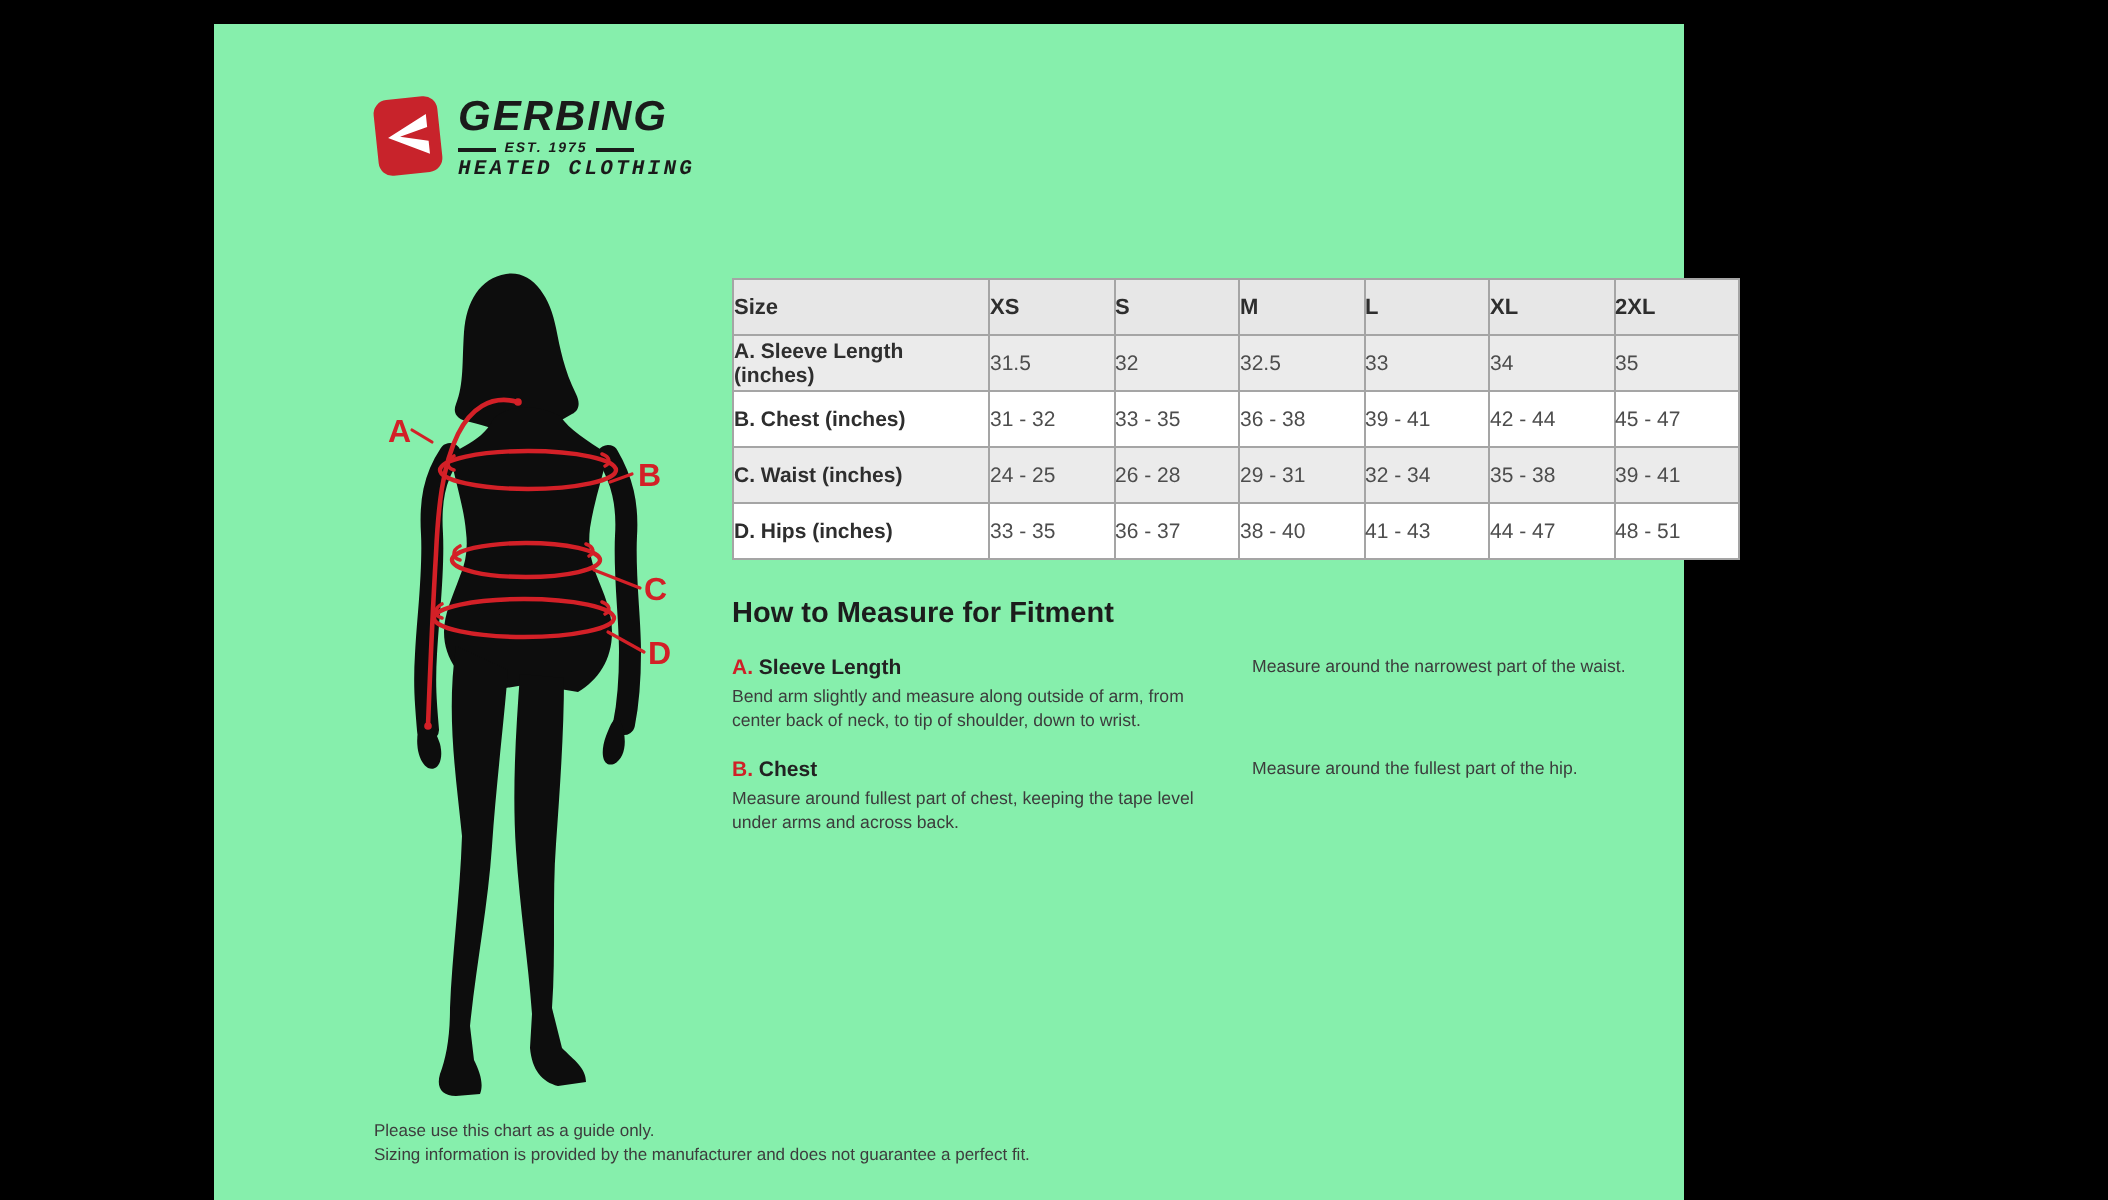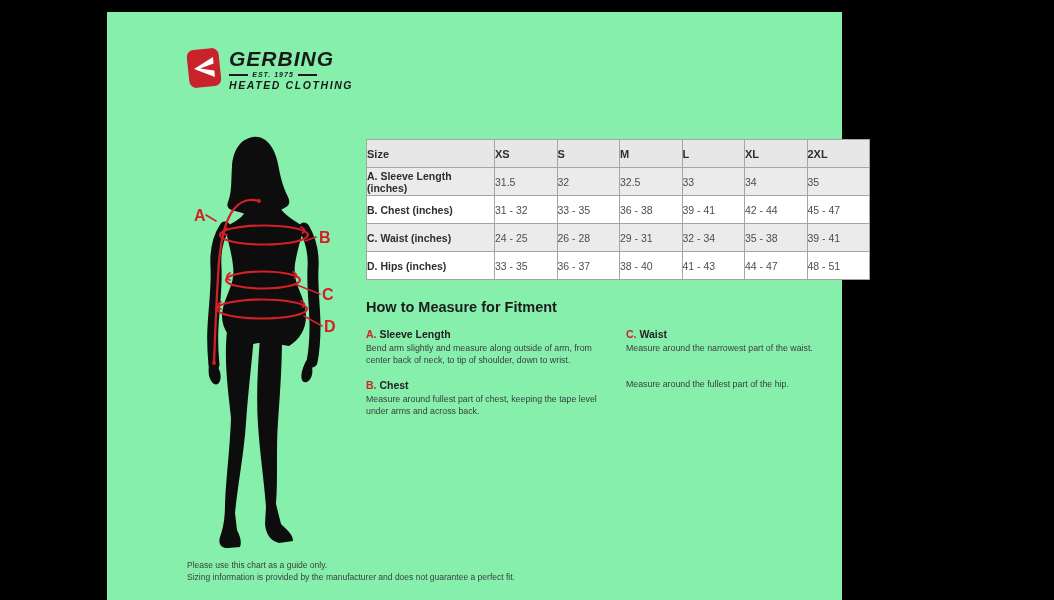--- a/index.html
+++ b/index.html
@@ -9,21 +9,21 @@
   #content { position:absolute; left:107px; top:0; width:735px; height:600px; background:#86efac;margin-top:12px; }
 
   
   .logo { position:absolute; left:80px; top:36px; display:flex; align-items:flex-start; }
   .logo-icon { width:34px; height:40px; margin-right:8px; transform:rotate(-6deg); }
   .logo-text { display:flex; flex-direction:column; }
   .brand { font-size:21px; font-weight:bold; font-style:italic; letter-spacing:1px; color:#1a1a1a; line-height:1; }
   .est-row { display:flex; align-items:center; margin:2px 0 1px 0; width:88px; }
   .est-row .rule { flex:1; height:2px; background:#1a1a1a; }
   .est { font-size:7px; font-weight:bold; font-style:italic; color:#1a1a1a; padding:0 4px; letter-spacing:1px; white-space:nowrap; }
-  .tagline { font-size:10.5px; font-weight:bold; font-style:italic; letter-spacing:1.6px; color:#1a1a1a; white-space:nowrap; }
+  .tagline { font-size:10.5px; font-weight:bold; font-style:italic; letter-spacing:1.6px; color:#1a1a1a; white-space:nowrap;font-family:Liberation Mono, monospace; }
 
   
   .figure-wrap { position:absolute; left:76px; top:113px; width:175px; height:430px; }
 
   
   .chart-title { position:absolute; left:259px; top:98px; font-size:13.5px; font-weight:bold; color:#1c1c1c; }
   .size-table { position:absolute; left:259px; top:127px; border-collapse:collapse; table-layout:fixed; width:504px; }
   .size-table th, .size-table td { border:1px solid #a5a5a5; height:28px; text-align:left; vertical-align:middle; }
   .size-table th { background:#e7e7e7; font-size:11px; font-weight:bold; color:#2e2e2e; }
   .size-table td { font-size:10.5px; color:#4d4d4d; background:#fff; }
@@ -185,21 +185,20 @@
       <div class="measure-grid" id="measure-grid">
           <div class="mitem" style="grid-area: 1 / 1;">
             <div class="mhead"><span class="mletter">A. </span><span>Sleeve Length</span></div>
             <div class="mbody">Bend arm slightly and measure along outside of arm, from center back of neck, to tip of shoulder, down to wrist.</div>
           </div>
           <div class="mitem" style="grid-area: 2 / 1;">
             <div class="mhead"><span class="mletter">B. </span><span>Chest</span></div>
             <div class="mbody">Measure around fullest part of chest, keeping the tape level under arms and across back.</div>
           </div>
           <div class="mitem" style="grid-area: 1 / 2;">
-            <div class="mhead"><span class="mletter">C. </span><span>Waist</span></div>
             <div class="mbody">Measure around the narrowest part of the waist.</div>
           </div>
           <div class="mitem" style="grid-area: 2 / 2;">
             <div class="mbody">Measure around the fullest part of the hip.</div>
           </div>
         </div>
     </div>
 
     <div class="footer">
       <div>Please use this chart as a guide only.</div>

